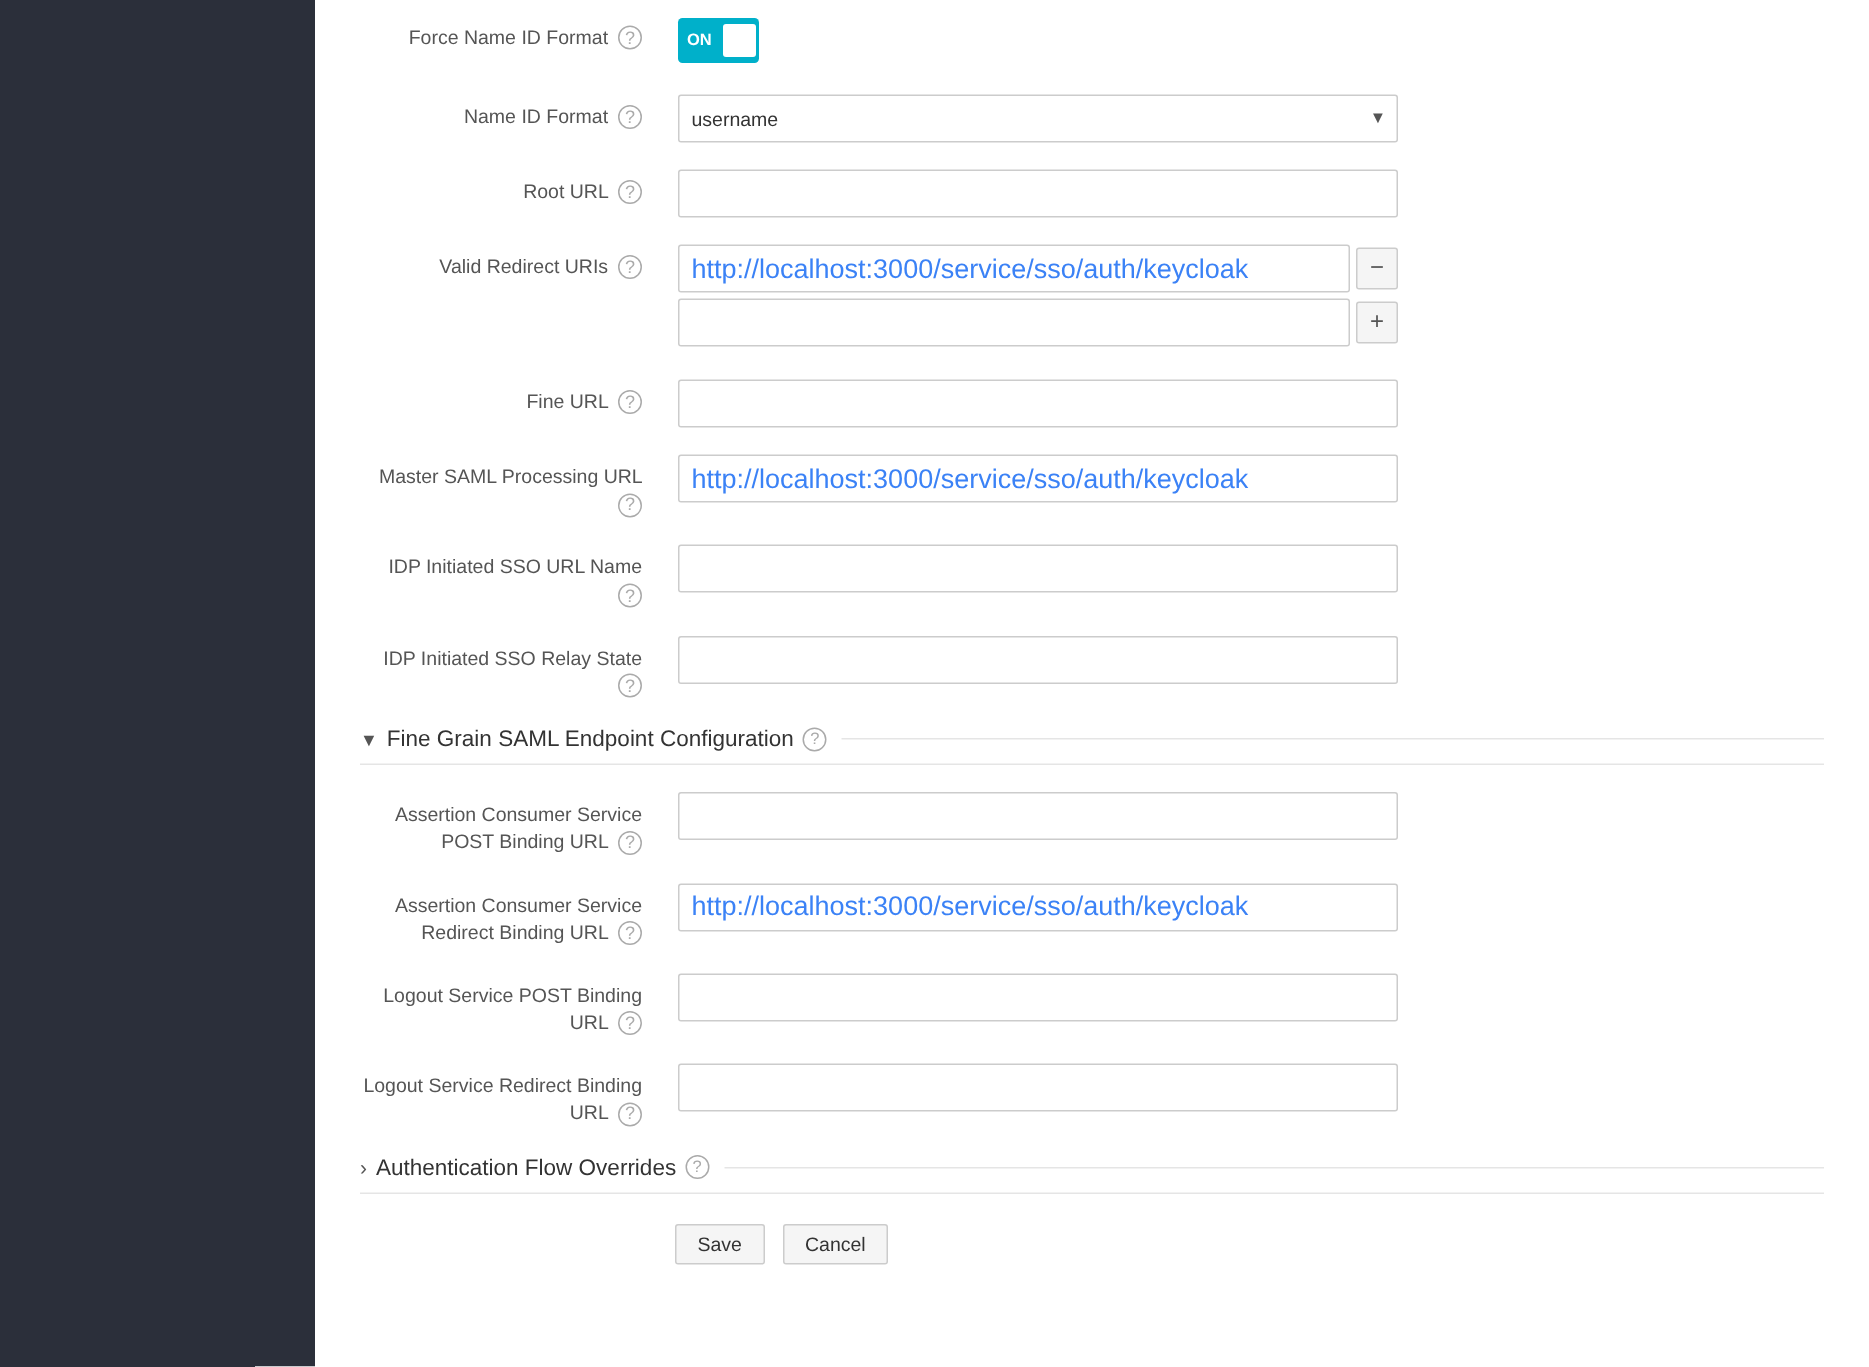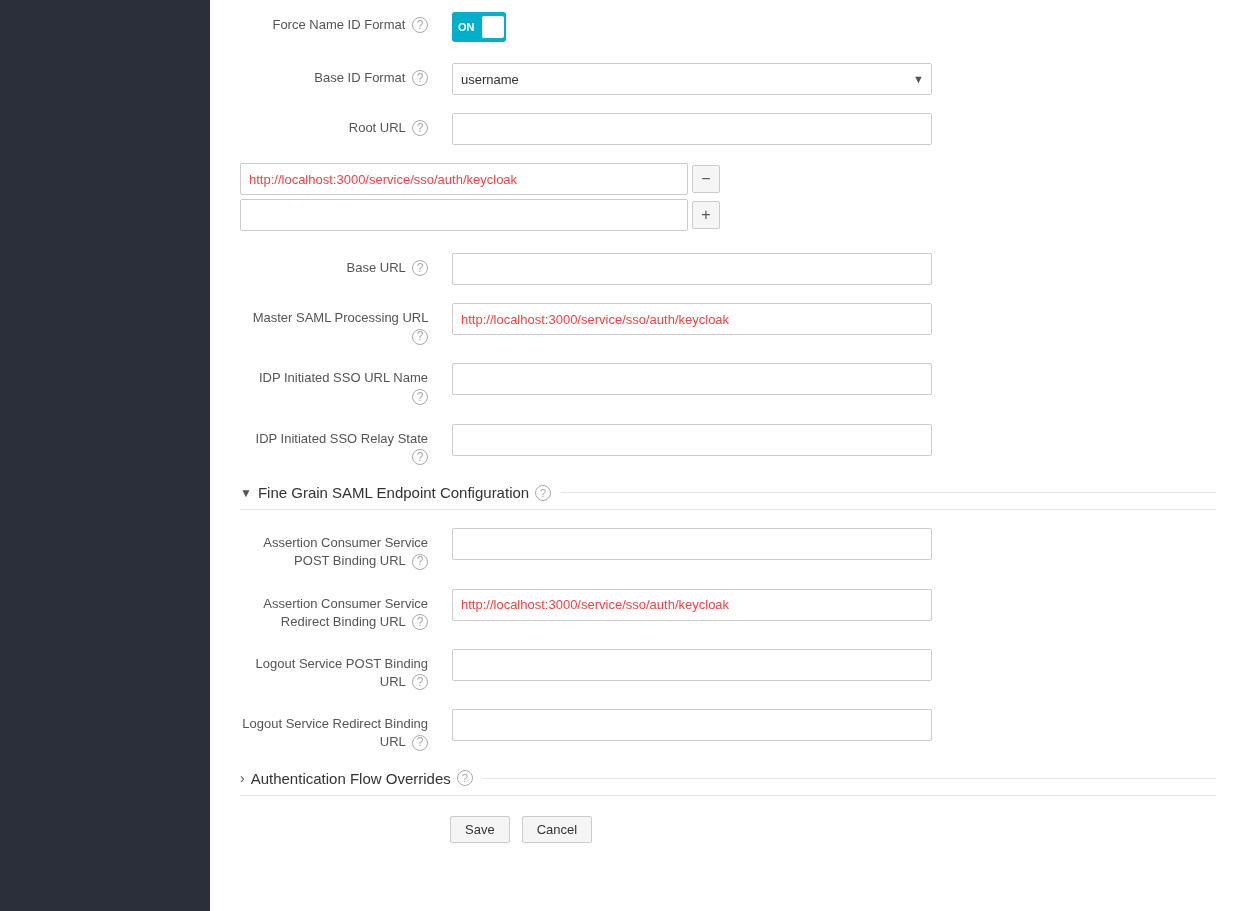--- a/index.html
+++ b/index.html
@@ -50,22 +50,22 @@
     .form-control-wrap {
       flex: 1;
       max-width: 480px;
     }
     .form-input {
       width: 100%;
       height: 32px;
       border: 1px solid #ccc;
       border-radius: 2px;
       padding: 4px 8px;
-      font-size: 13px;
-      color: #ef4444;
+      font-size: 18px;
+      color: #3b82f6;
       background: #fff;
       outline: none;
     }
     .form-select-wrap {
       position: relative;
       width: 100%;
     }
     .form-select {
       width: 100%;
       height: 32px;
@@ -230,21 +230,21 @@
         <div class="toggle-track on">
           <span class="toggle-on-label">ON</span>
           <div class="toggle-thumb"></div>
         </div>
       </div>
     </div>
   </div>
 
   <div class="form-row">
     <div class="form-label">
-      <span>Base ID Format</span>
+      <span>Name ID Format</span>
       <span class="help-icon help-circle">?</span>
     </div>
     <div class="form-control-wrap">
       <div class="form-select-wrap">
         <select class="form-select">
           <option value="username" selected="">username</option>
           <option value="email">email</option>
           <option value="transient">transient</option>
           <option value="persistent">persistent</option>
           <option value="unspecified">unspecified</option>
@@ -258,35 +258,39 @@
     <div class="form-label">
       <span>Root URL</span>
       <span class="help-icon help-circle">?</span>
     </div>
     <div class="form-control-wrap">
       <input type="text" class="form-input" value="" style="">
     </div>
   </div>
 
   <div class="form-row">
+    <div class="form-label">
+      <span>Valid Redirect URIs</span>
+      <span class="help-icon help-circle">?</span>
+    </div>
     <div class="form-control-wrap">
       <div class="redirect-uri-row">
         <input type="text" class="form-input" value="http://localhost:3000/service/sso/auth/keycloak" style="">
         <button class="btn-icon">−</button>
       </div>
       <div class="redirect-uri-row">
         <input type="text" class="form-input" value="" style="">
         <button class="btn-icon">+</button>
       </div>
     </div>
   </div>
 
   <div class="form-row">
     <div class="form-label">
-      <span>Base URL</span>
+      <span>Fine URL</span>
       <span class="help-icon help-circle">?</span>
     </div>
     <div class="form-control-wrap">
       <input type="text" class="form-input" value="" style="">
     </div>
   </div>
 
   <div class="form-row">
     <div class="form-label">
       <span>Master SAML Processing URL</span>

